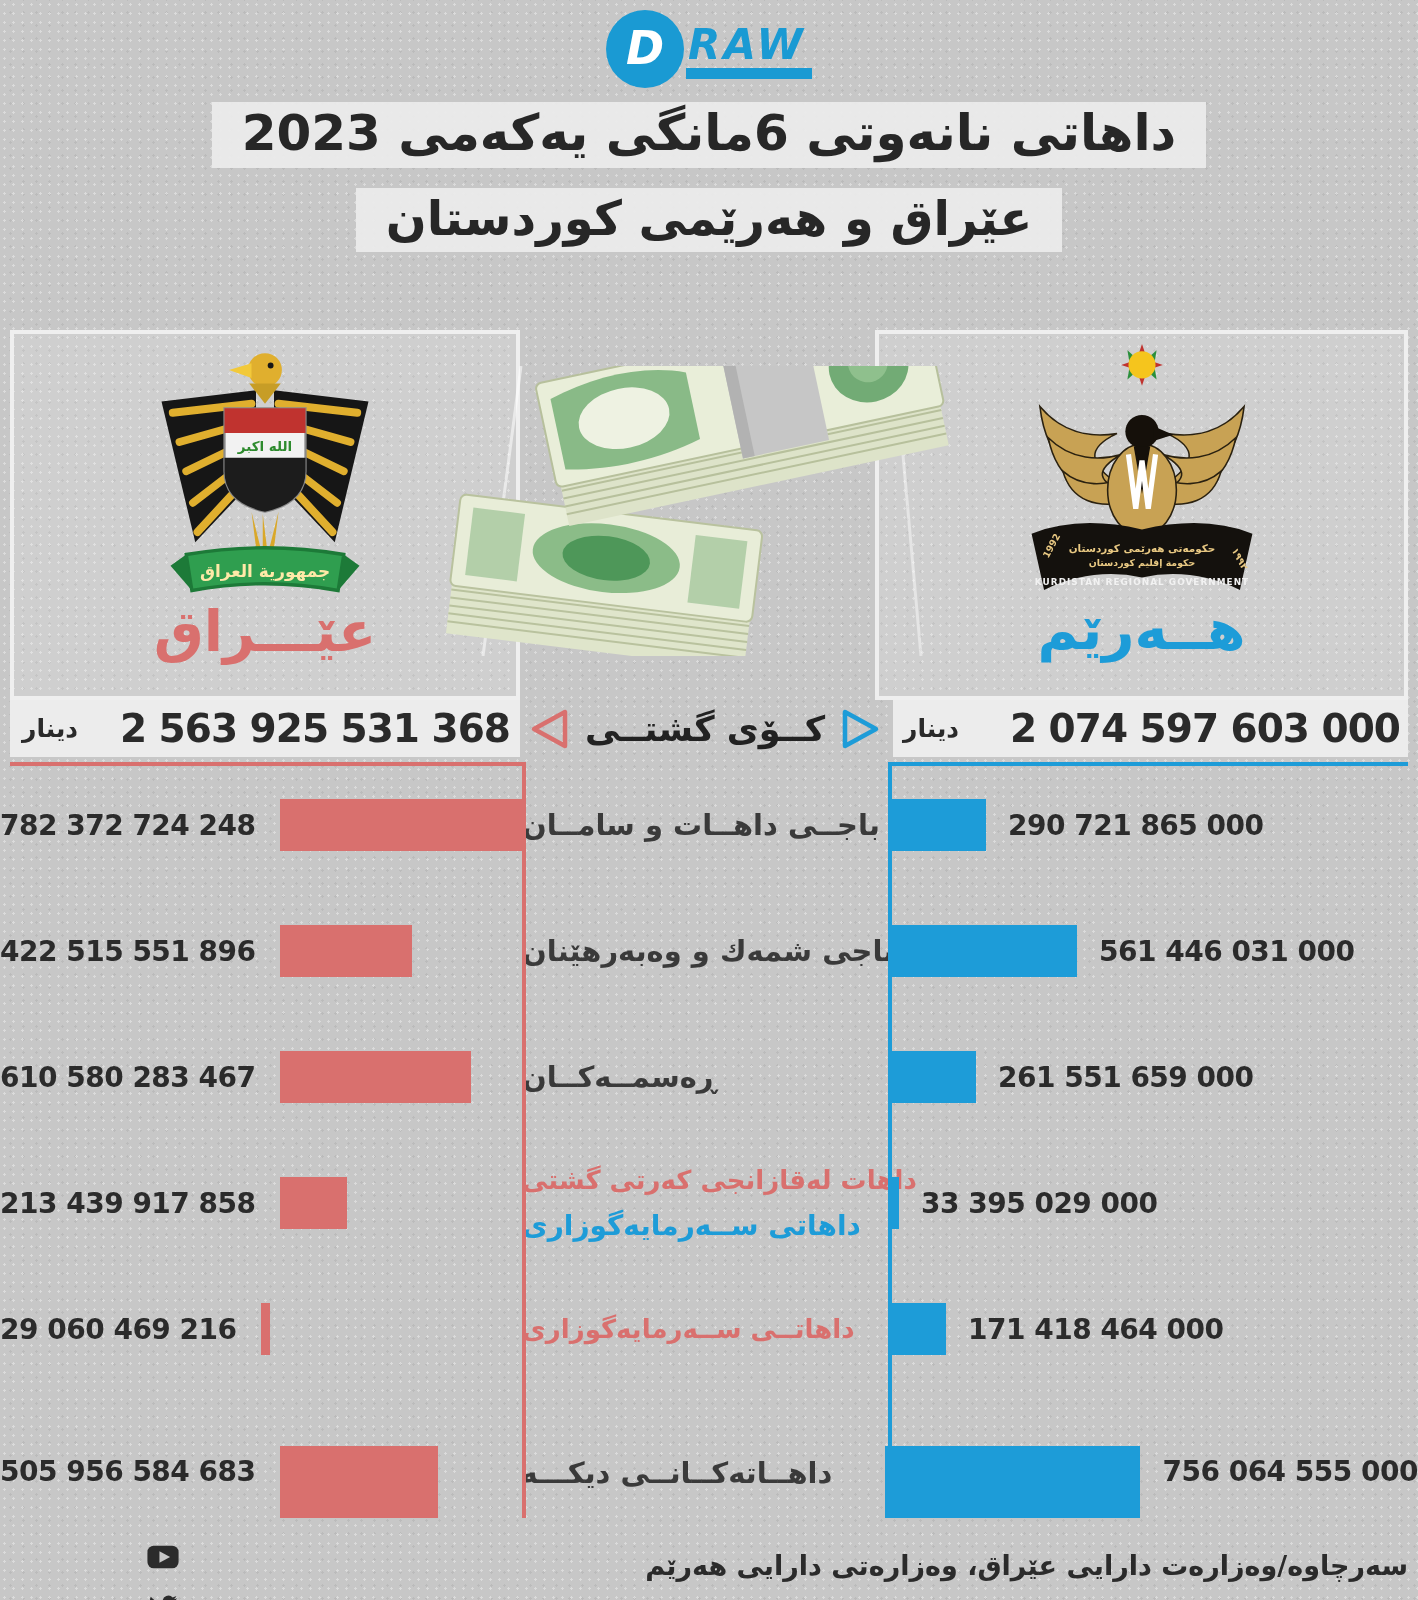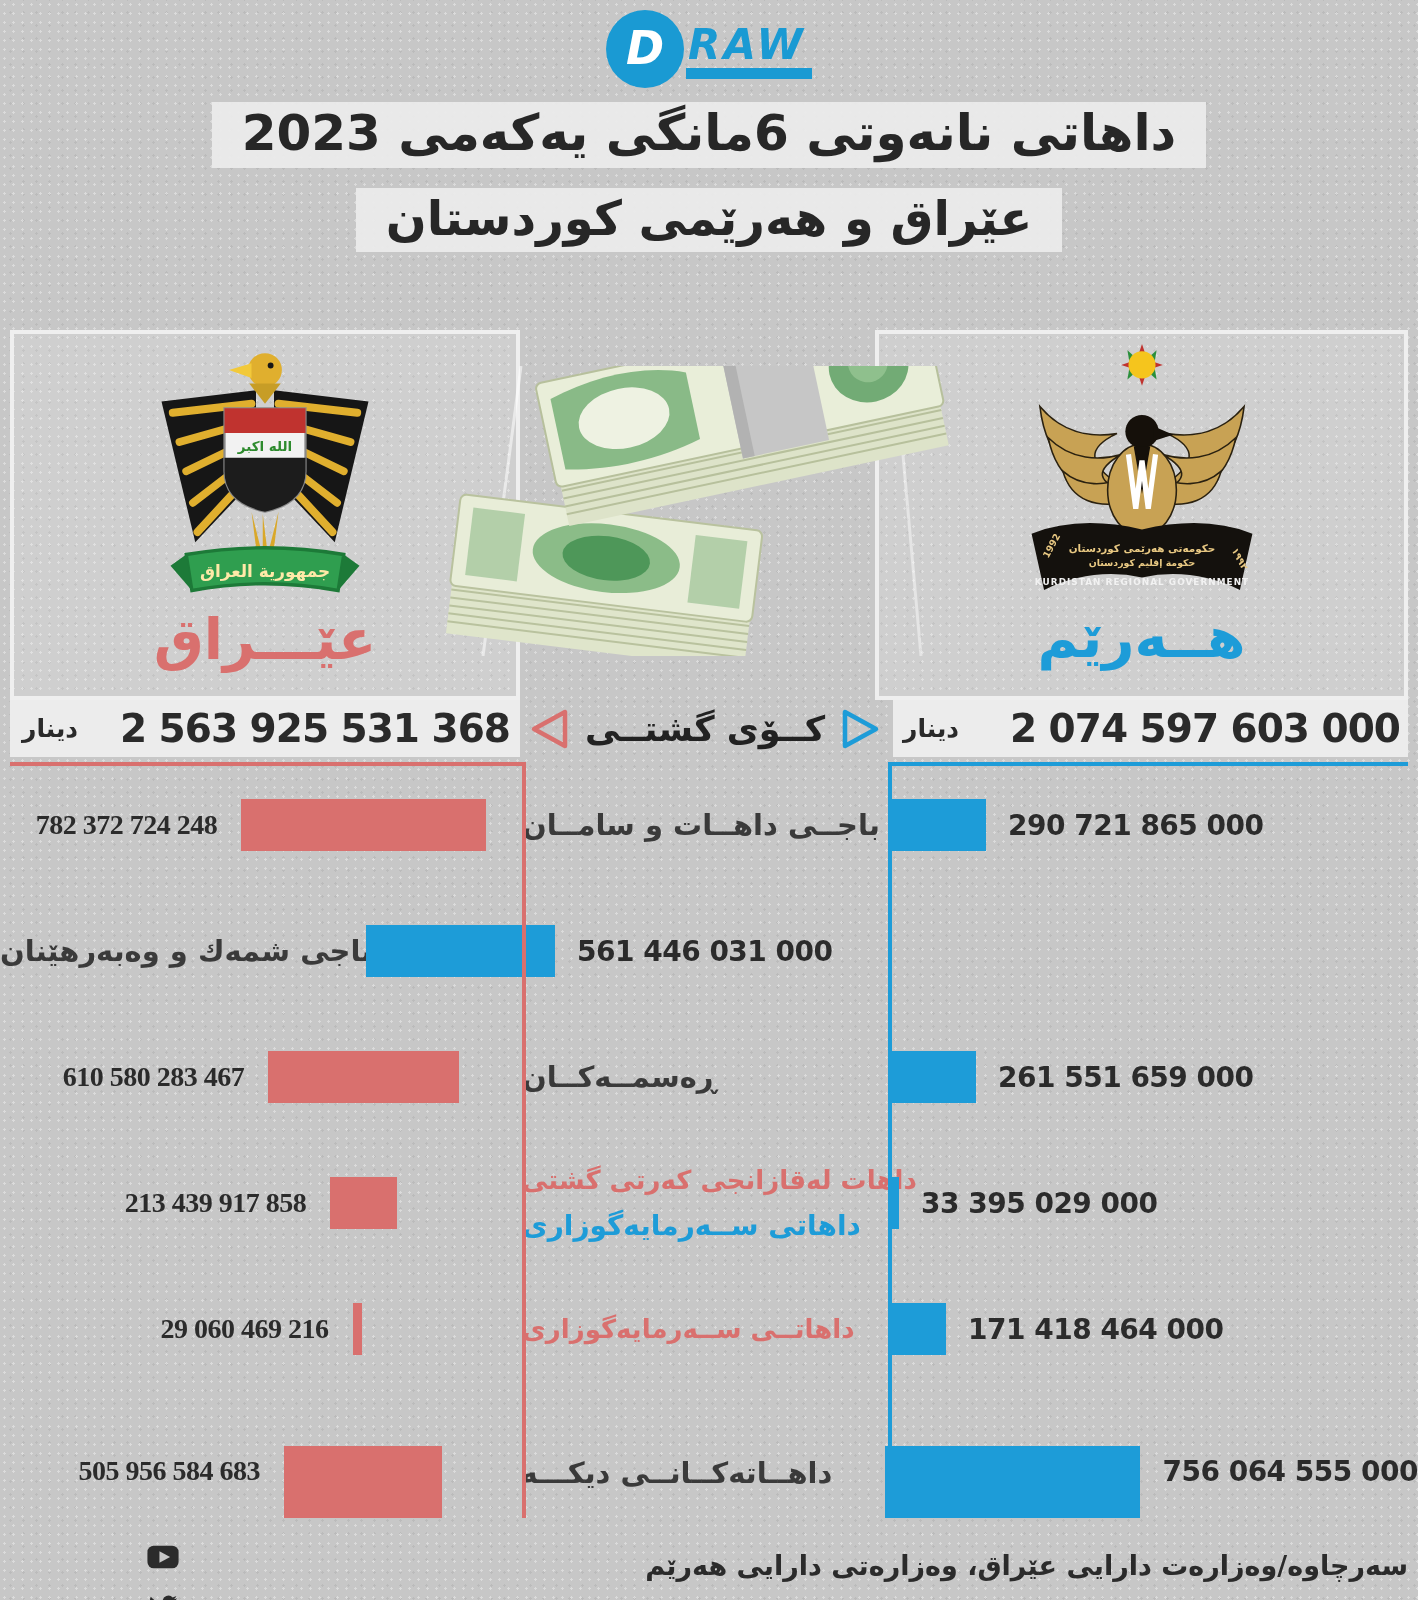--- a/index.html
+++ b/index.html
@@ -25,21 +25,21 @@
   .t1{top:102px;}
   .t2{top:188px;}
   .hl{display:inline-block;background:rgba(236,236,236,.92);color:#272727;padding:2px 30px 6px 30px;direction:rtl;white-space:nowrap;}
   .t1 .hl{font-size:50px;}
   .t2 .hl{font-size:48px;letter-spacing:1px;}
   
   .panel{top:330px;height:370px;border:4px solid #efefef;background:rgba(255,255,255,.14);box-sizing:border-box;
     display:flex;flex-direction:column;align-items:center;justify-content:flex-start;}
   .panel-iraq{left:10px;width:510px;}
   .panel-krg{left:875px;width:533px;}
-  .country-label{direction:rtl;font-size:56px;line-height:1;margin-top:8px;white-space:nowrap;}
+  .country-label{direction:rtl;font-size:56px;line-height:1;margin-top:0;white-space:nowrap;}
   .country-label.iraq{color:#d9706e;}
   .country-label.krg{color:#1d9cd8;}
   
   .money{left:443px;top:366px;width:522px;height:290px;z-index:6;}
   
   .tbox{top:700px;height:57px;background:#ececec;display:flex;align-items:center;box-sizing:border-box;direction:rtl;}
   .tbox .val{font-size:39px;color:#2a2a2a;white-space:nowrap;letter-spacing:-1px;unicode-bidi:plaintext;}
   .tbox .cur{font-size:25px;color:#2a2a2a;}
   .tbox-left{left:10px;width:510px;padding:0 10px 0 12px;justify-content:space-between;}
   .tbox-right{left:893px;width:515px;padding:0 8px 0 10px;justify-content:space-between;}
@@ -49,21 +49,21 @@
   .ax{z-index:2;}
   .ax-red{background:#d9706e;}
   .ax-blue{background:#1d9cd8;}
   .axv-red{left:522px;top:762px;width:4px;height:756px;}
   .axh-red{left:10px;top:762px;width:512px;height:4px;}
   .axv-blue{left:888px;top:762px;width:4px;height:756px;}
   .axh-blue{left:892px;top:762px;width:516px;height:4px;}
   
   .rows{left:0;top:762px;width:1418px;}
   .crow{display:flex;height:126px;align-items:center;}
-  .zone-l{width:522px;display:flex;justify-content:center;align-items:center;gap:24px;box-sizing:border-box;font-family:Liberation Serif, serif;}
+  .zone-l{width:522px;display:flex;justify-content:flex-start;align-items:center;gap:24px;box-sizing:border-box;}
   .zone-c{width:366px;display:flex;flex-direction:column;align-items:flex-start;justify-content:center;gap:14px;box-sizing:border-box;}
   .zone-r{flex:1;display:flex;justify-content:flex-start;align-items:center;gap:22px;box-sizing:border-box;}
   .bar{height:52px;}
   .bar-iraq{background:#d9706e;}
   .bar-krg{background:#1d9cd8;}
   .num{font-size:28px;color:#2b2b2b;white-space:nowrap;letter-spacing:-0.5px;}
   .clabel{direction:rtl;font-size:29px;color:#3a3a3a;white-space:nowrap;text-align:center;}
   .clabel-red{direction:rtl;font-size:26px;color:#d9706e;white-space:nowrap;}
   .clabel-blue{direction:rtl;font-size:28px;color:#1d9cd8;white-space:nowrap;}
   .crow.last{align-items:flex-end;}
@@ -245,20 +245,24 @@
     <div class="zone-c">
         <span class="clabel">باجــی داهــات و سامــان</span>
       </div>
     <div class="zone-r">
         <div class="bar bar-krg" style="width: 98px;"></div>
         <span class="num">290 721 865 000</span>
       </div>
   </div>
 
   <div class="crow">
+    <div class="zone-l">
+        <span class="num">422 515 551 896</span>
+        <div class="bar bar-iraq" style="width: 132px;"></div>
+      </div>
     <div class="zone-c">
         <span class="clabel">باجی شمەك و وەبەرهێنان</span>
       </div>
     <div class="zone-r">
         <div class="bar bar-krg" style="width: 189px;"></div>
         <span class="num">561 446 031 000</span>
       </div>
   </div>
 
   <div class="crow">

